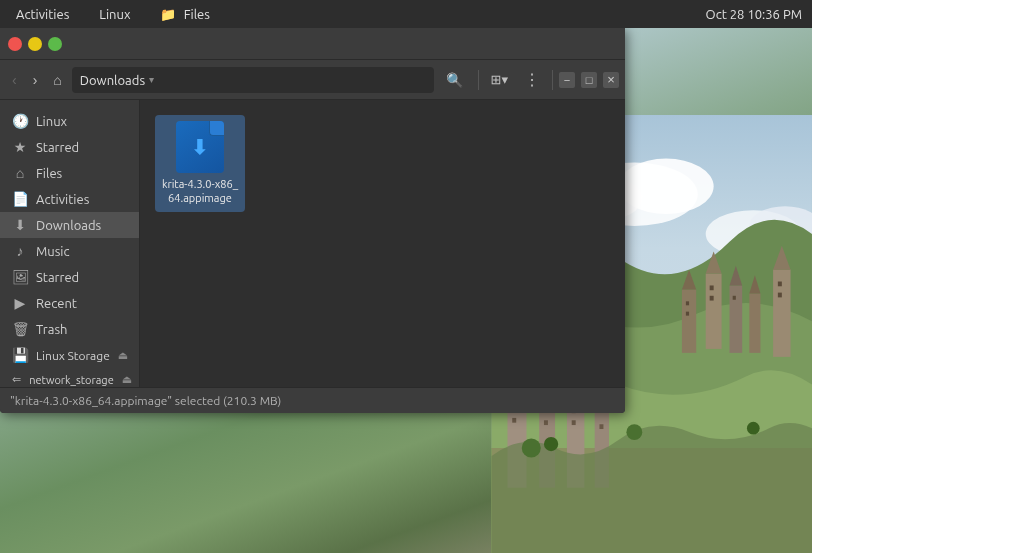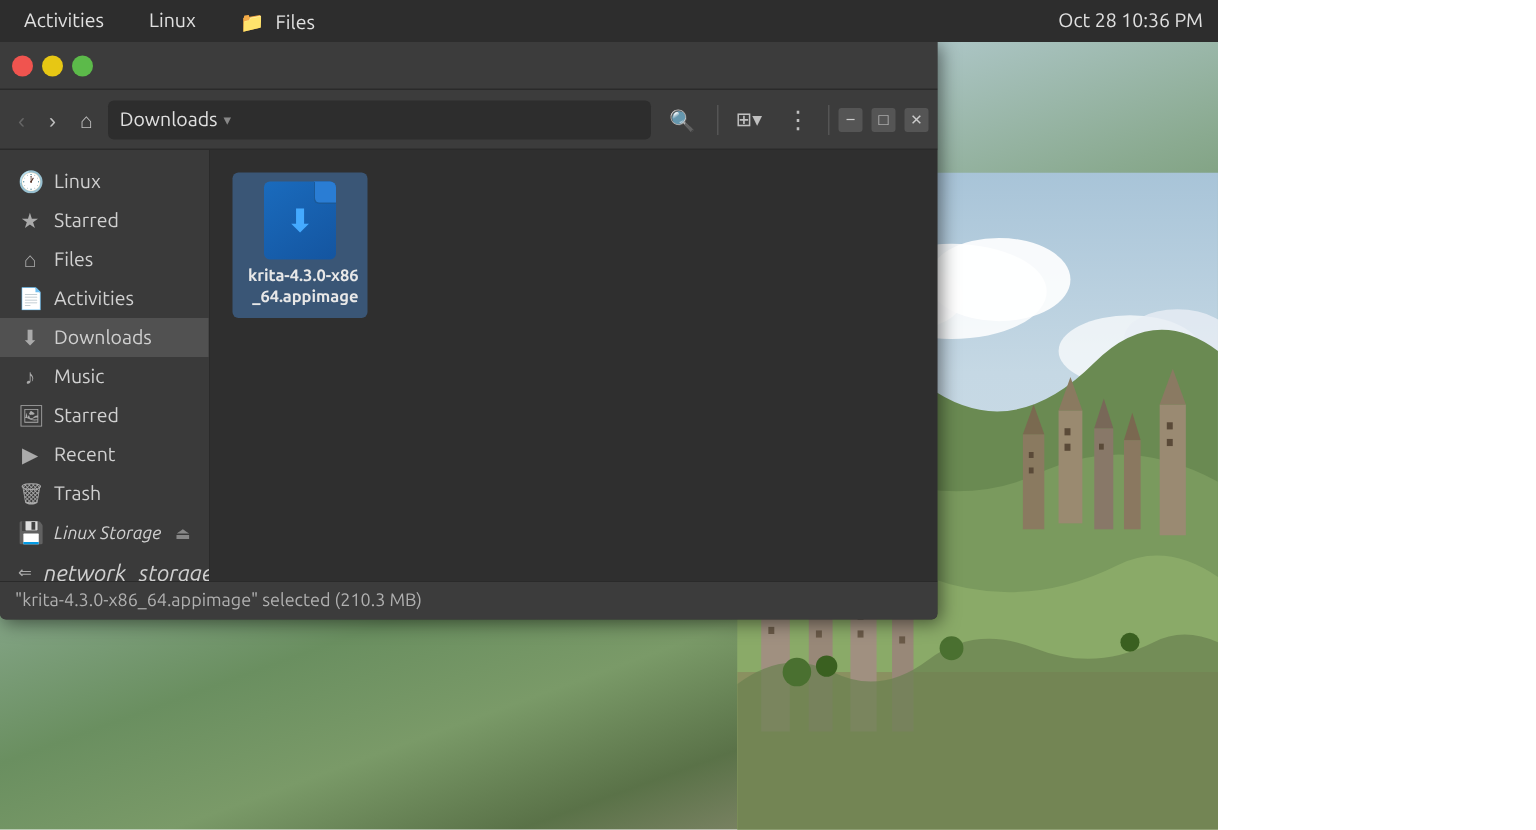--- a/index.html
+++ b/index.html
@@ -225,27 +225,26 @@
       border-bottom: 1px solid #1a5a9a;
     }
     .download-arrow {
       color: #4af;
       font-size: 20px;
       font-weight: bold;
       line-height: 1;
     }
     .file-label {
       margin-top: 4px;
-      text-align: right;
+      text-align: center;
       color: #e8e8e8;
       font-size: 11px;
       line-height: 1.3;
       word-break: break-all;
       max-width: 88px;
-      font-weight: bold;
     }
 
     
     .status-bar {
       height: 26px;
       background: #3c3c3c;
       border-top: 1px solid #2a2a2a;
       display: flex;
       align-items: center;
       padding: 0 10px;
@@ -417,26 +416,26 @@
         <div class="sidebar-item">
           <span class="sidebar-icon">▶</span>
           <span>Recent</span>
         </div>
         <div class="sidebar-item">
           <span class="sidebar-icon">🗑</span>
           <span>Trash</span>
         </div>
         <div class="sidebar-item">
           <span class="sidebar-icon">💾</span>
-          <span style="font-size:12px;font-style:italic;">Linux Storage</span>
+          <span style="font-size:12px;">Linux Storage</span>
           <span class="sidebar-eject">⏏</span>
         </div>
         <div class="sidebar-item">
           <span class="sidebar-icon" style="font-size:11px;">⇐</span>
-          <span style="font-size:15px;font-style:italic;">network_storage</span>
+          <span style="font-size:11px;">network_storage</span>
           <span class="sidebar-eject">⏏</span>
         </div>
 
       </div>
 
       <div class="file-area">
         
         <div class="file-icon-wrapper selected">
           <div class="file-icon">
             <div class="appimage-icon">

